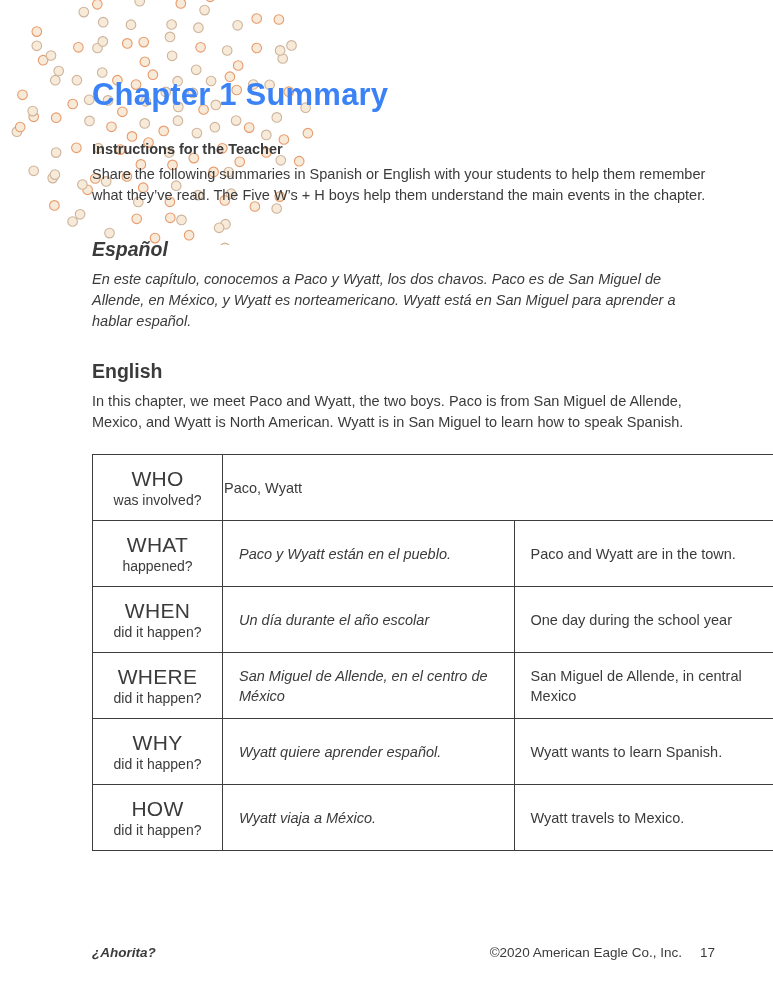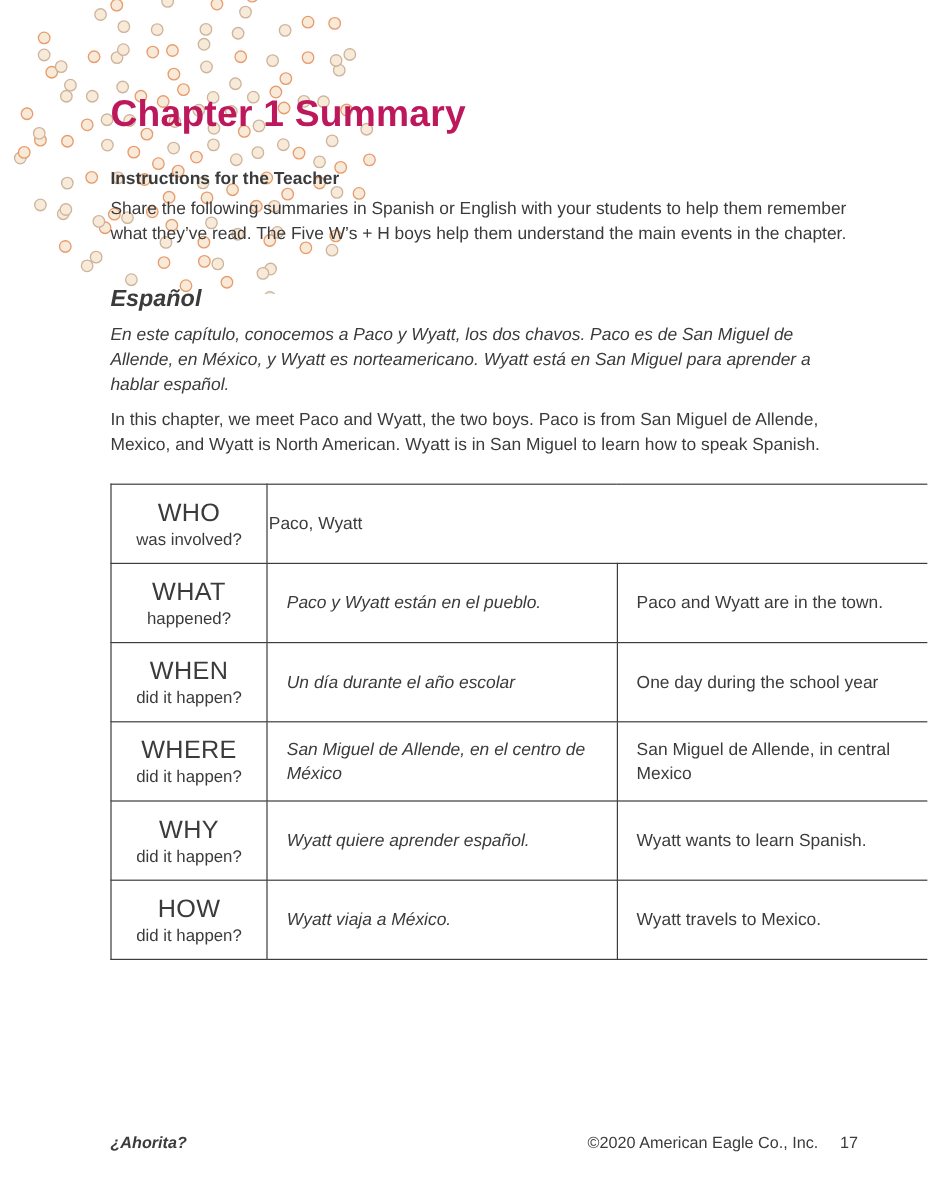--- a/index.html
+++ b/index.html
@@ -229,28 +229,29 @@
       <circle cx="54.4" cy="205.4" r="4.8" fill="#F8EAD8" stroke="#E89B6C" stroke-width="1.1"></circle>
       <circle cx="33.7" cy="170.8" r="4.8" fill="#F8EAD8" stroke="#CDB49C" stroke-width="1.1"></circle>
       <circle cx="16.9" cy="131.7" r="4.8" fill="#F8EAD8" stroke="#CDB49C" stroke-width="1.1"></circle>
       <circle cx="20.2" cy="127.0" r="4.8" fill="#F8EAD8" stroke="#E89B6C" stroke-width="1.1"></circle>
       <circle cx="22.5" cy="94.8" r="4.8" fill="#F8EAD8" stroke="#E89B6C" stroke-width="1.1"></circle>
       <circle cx="36.8" cy="45.8" r="4.8" fill="#F8EAD8" stroke="#CDB49C" stroke-width="1.1"></circle>
       <circle cx="36.8" cy="31.6" r="4.8" fill="#F8EAD8" stroke="#E89B6C" stroke-width="1.1"></circle>
     </svg>
 
   <div class="content">
-    <h1 class="page-title" style="color: #be185d;">Chapter 1 Summary</h1>
+    <h1 class="page-title" style="color: #3b82f6;">Chapter 1 Summary</h1>
 
     <div class="instr-heading">Instructions for the Teacher</div>
     <p class="body-text">Share the following summaries in Spanish or English with your students to help them remember what they’ve read. The Five W’s + H boys help them understand the main events in the chapter.</p>
 
     <h2 class="section-heading spanish">Español</h2>
     <p class="body-text italic after-heading">En este capítulo, conocemos a Paco y Wyatt, los dos chavos. Paco es de San Miguel de Allende, en México, y Wyatt es norteamericano. Wyatt está en San Miguel para aprender a hablar español.</p>
 
+    <h2 class="section-heading english">English</h2>
     <p class="body-text after-heading">In this chapter, we meet Paco and Wyatt, the two boys. Paco is from San Miguel de Allende, Mexico, and Wyatt is North American. Wyatt is in San Miguel to learn how to speak Spanish.</p>
 
     <table class="fivews">
       <tbody>
         <tr>
           <td class="label-cell">
             <div class="q-word">WHO</div>
             <div class="q-sub">was involved?</div>
           </td>
           <td class="merged-cell" colspan="2">Paco, Wyatt</td>

